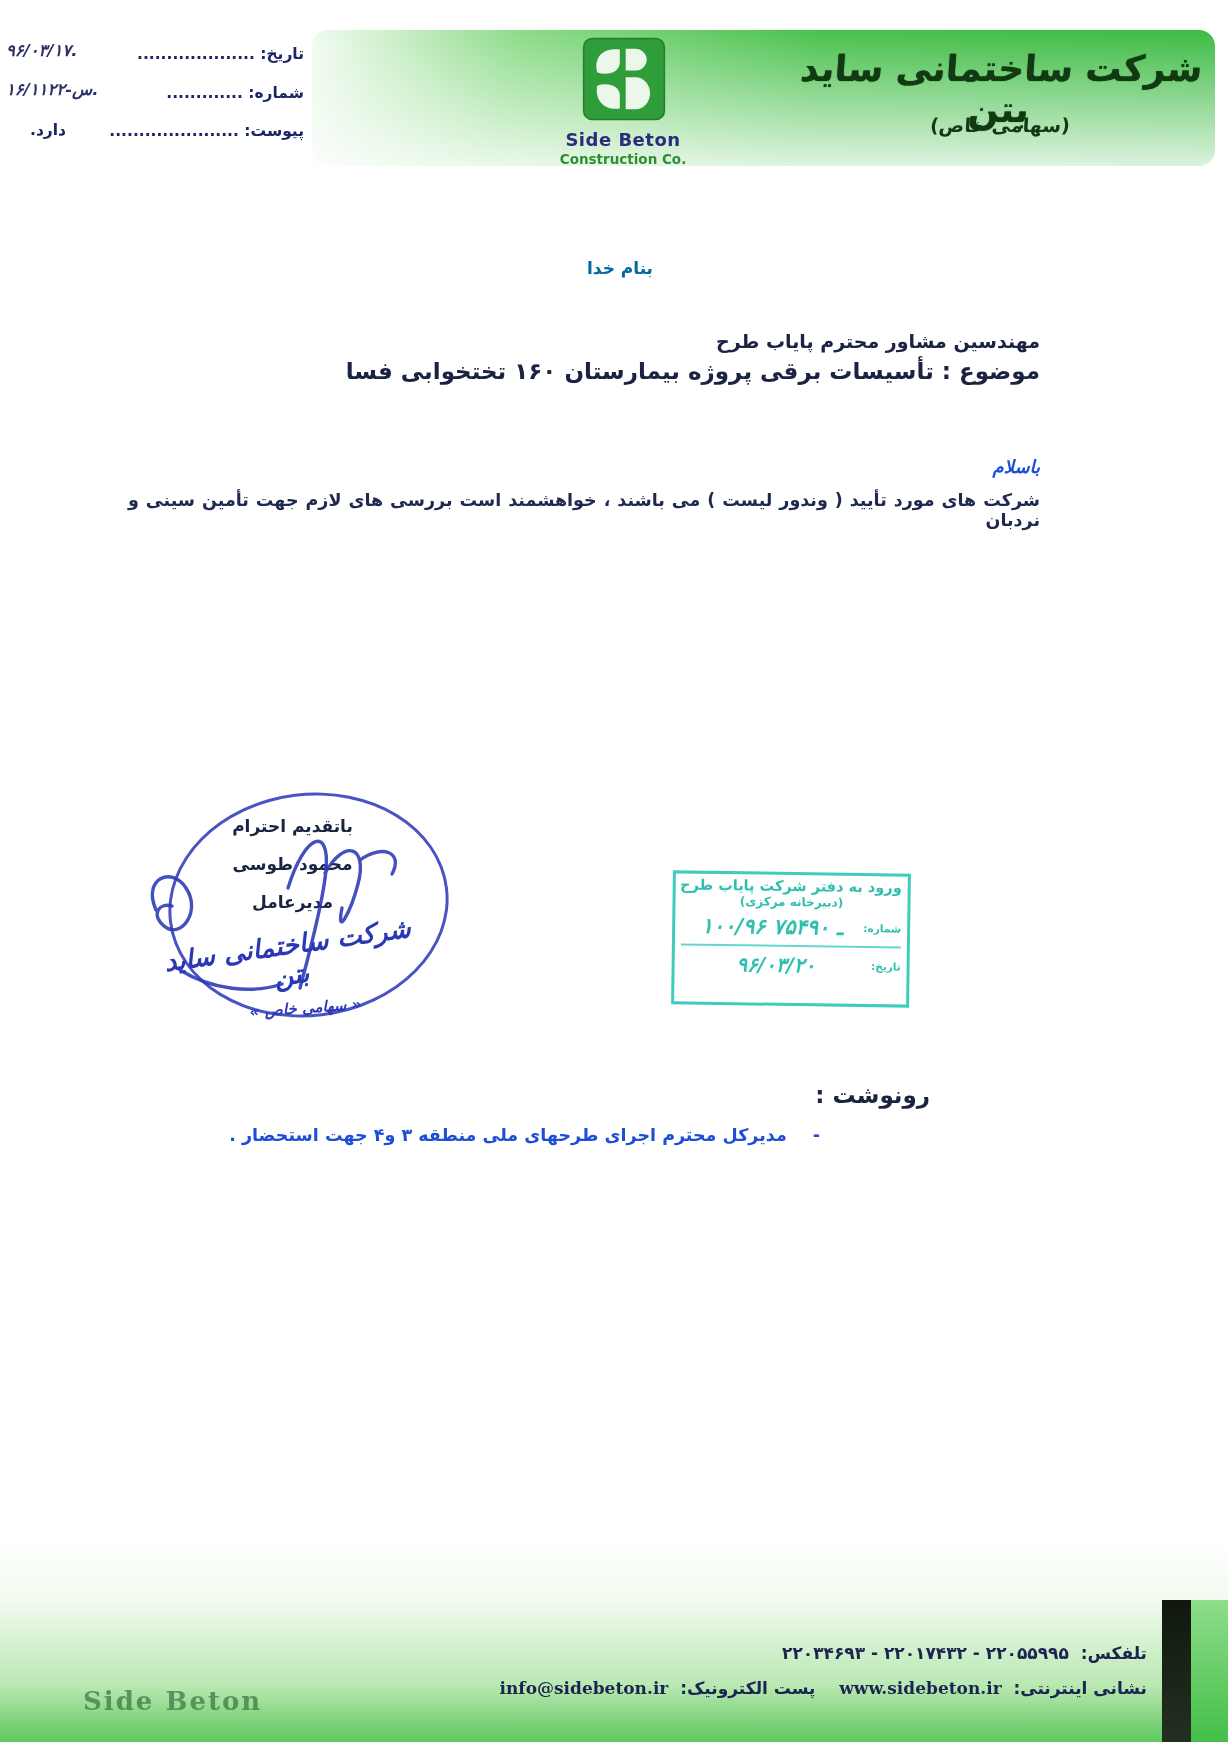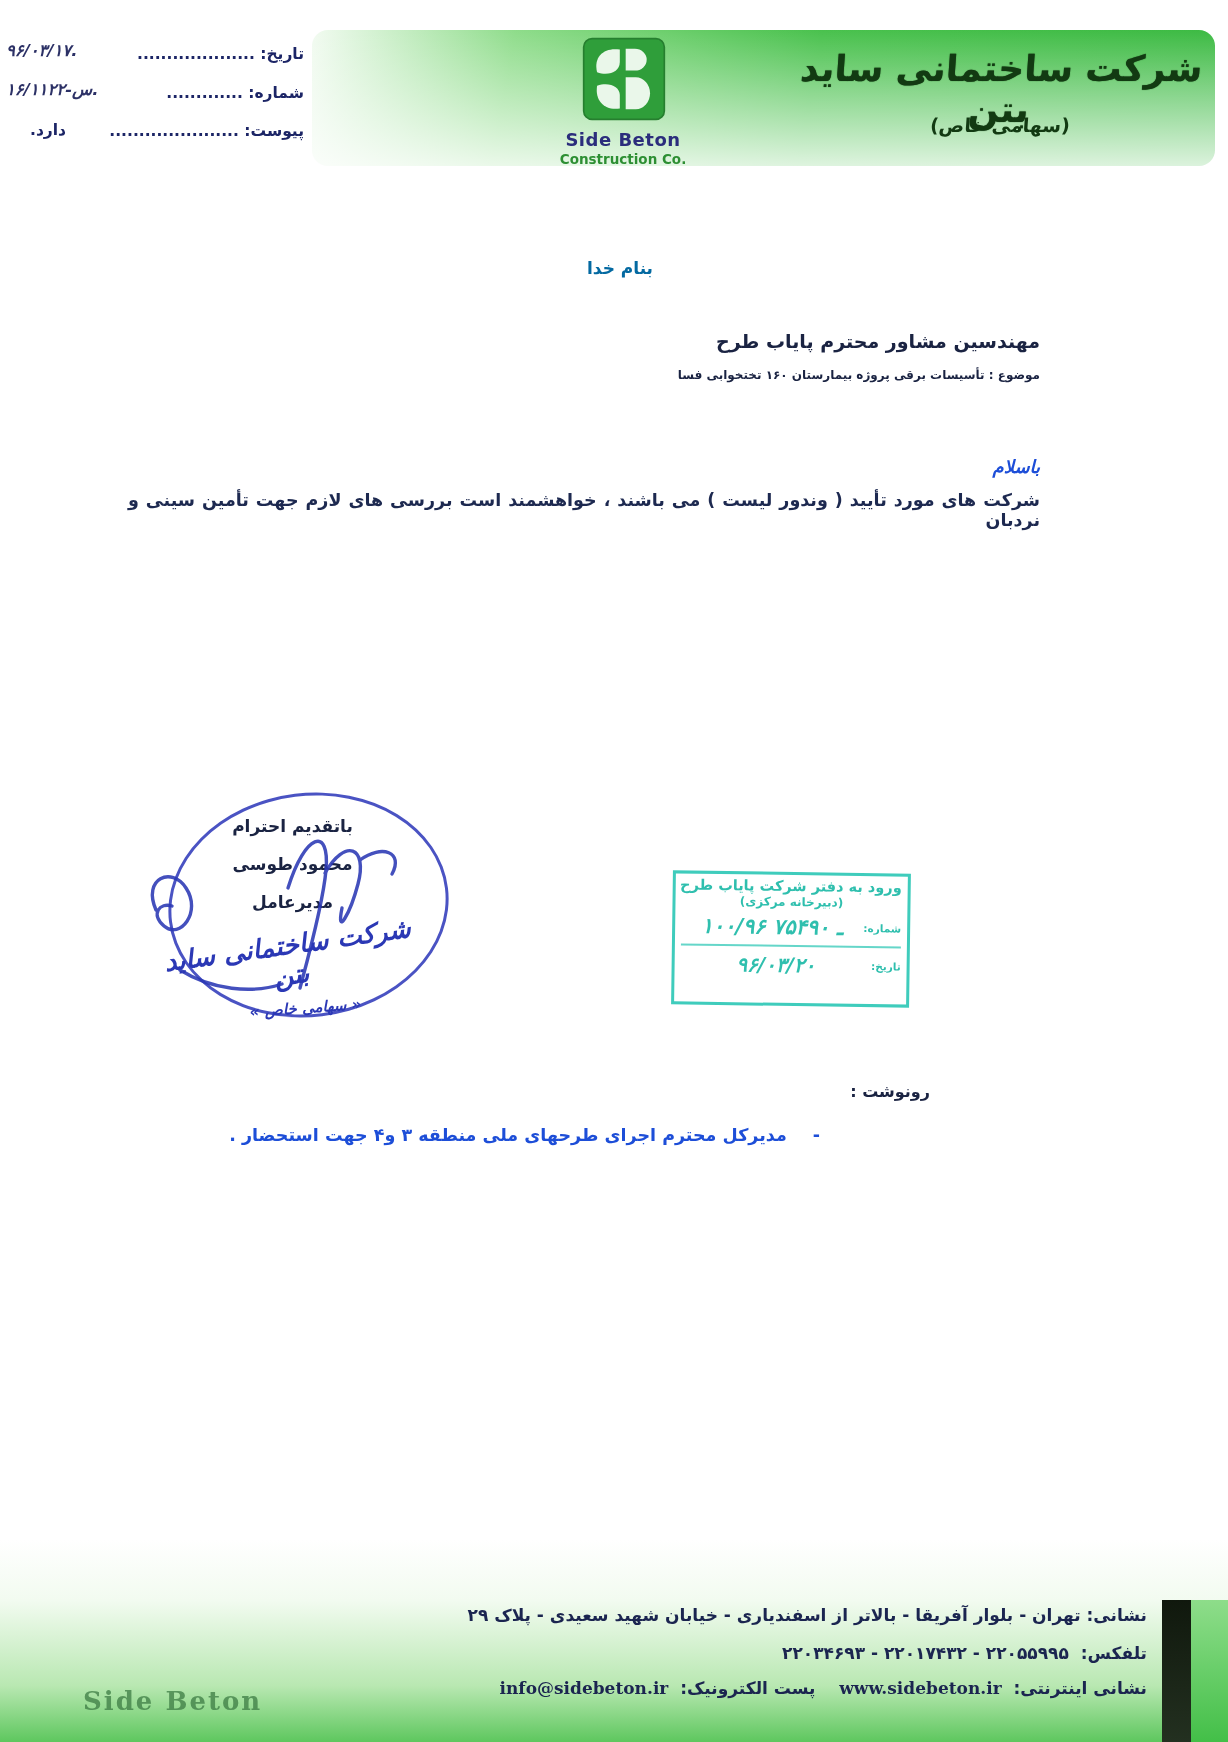--- a/index.html
+++ b/index.html
@@ -34,22 +34,22 @@
   .hfield .hval{position:absolute;left:2px;top:-4px;font-style:italic;
     font-weight:bold;font-size:16.5px;color:#2c3166;direction:ltr;}
   .hfield .hval-print{position:absolute;left:26px;top:-1px;font-weight:bold;
     font-size:15.5px;color:#1c2566;}
   #f-date{top:45px;} #f-num{top:84px;} #f-att{top:122px;}
   
   .bismillah{position:absolute;left:560px;top:258px;width:120px;text-align:center;
     direction:rtl;font-size:17px;font-weight:bold;color:#0369a1;}
   .recipient{position:absolute;right:188px;top:330px;direction:rtl;
     font-size:19px;font-weight:bold;color:#1a2342;}
-  .subject{position:absolute;right:188px;top:368px;direction:rtl;
-    font-size:12px;font-weight:bold;color:#1a2342;}
+  .subject{position:absolute;right:188px;top:358px;direction:rtl;
+    font-size:23px;font-weight:bold;color:#1a2342;}
   .salutation{position:absolute;right:188px;top:456px;direction:rtl;
     font-size:18px;font-weight:bold;color:#1d4ed8;font-style:italic;}
   .bodytext{position:absolute;left:128px;top:490px;width:912px;direction:rtl;
     font-size:17.5px;font-weight:bold;color:#1d2950;}
   .bline{height:45.5px;text-align:justify;text-align-last:justify;}
   .bline.first{padding-right:22px;}
   .bline.last{text-align-last:right;}
   
   .closing,.sig-name,.sig-title{position:absolute;left:205px;width:175px;
     text-align:center;direction:rtl;font-size:17px;font-weight:bold;color:#1a2342;}
@@ -71,21 +71,21 @@
   .es-line1{text-align:center;font-size:14.5px;font-weight:bold;white-space:nowrap;}
   .es-line2{text-align:center;font-size:12px;font-weight:bold;margin-top:1px;}
   .es-row{display:flex;align-items:center;height:36px;}
   .es-row.num{border-bottom:2px solid rgba(63,204,188,.8);}
   .es-label{font-size:10.5px;font-weight:bold;flex:0 0 auto;}
   .es-val{flex:1;text-align:center;direction:ltr;font-style:italic;font-weight:bold;}
   .es-val.num{font-size:21px;letter-spacing:1px;}
   .es-val.date{font-size:20px;letter-spacing:3px;}
   
   .cc-label{position:absolute;right:298px;top:1082px;direction:rtl;
-    font-size:16px;font-weight:bold;color:#1a2342;}
+    font-size:23px;font-weight:bold;color:#1a2342;}
   .cc-item{position:absolute;right:408px;top:1125px;direction:rtl;
     font-size:17.5px;font-weight:bold;color:#1d4ed8;}
   .cc-item .dash{margin-left:26px;}
   
   .footer-band{position:absolute;left:0;top:1540px;width:1228px;height:202px;
     background:linear-gradient(to bottom,#ffffff 0%,#f2fbf0 30%,#b9e8b2 72%,#5ec75e 100%);}
   .f-line{position:absolute;direction:rtl;font-size:17px;font-weight:bold;
     color:#1b2550;white-space:nowrap;}
   #f-address{right:81px;top:1605px;}
   #f-telefax{right:81px;top:1643px;margin-left:12px;}
@@ -172,21 +172,20 @@
       <span class="es-val date">۹۶/۰۳/۲۰</span>
     </div>
   </div>
 
   <div class="cc-label">رونوشت :</div>
   <div class="cc-item">
     <span class="dash">-</span><span>مدیرکل محترم اجرای طرحهای ملی منطقه ۳ و۴ جهت استحضار .</span>
   </div>
 
   <div class="footer-band"></div>
-  <div class="f-line" id="f-address">نشانی: تهران - بلوار آفریقا - بالاتر از اسفندیاری - خیابان شهید سعیدی - پلاک ۲۹</div>
   <div class="f-line" id="f-telefax">
     <span>تلفکس:</span>&nbsp;
     <span>۲۲۰۵۵۹۹۵ - ۲۲۰۱۷۴۳۲ - ۲۲۰۳۴۶۹۳</span>
   </div>
   <div class="f-line" id="f-internet">
     <span>نشانی اینترنتی:</span>&nbsp;
     <span class="f-latin">www.sidebeton.ir</span>&nbsp;&nbsp;&nbsp;
     <span>پست الکترونیک:</span>&nbsp;
     <span class="f-latin">info@sidebeton.ir</span>
   </div>

